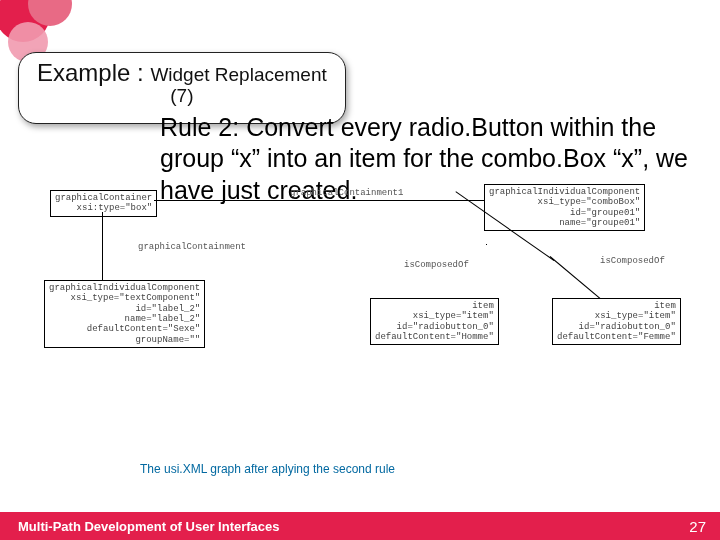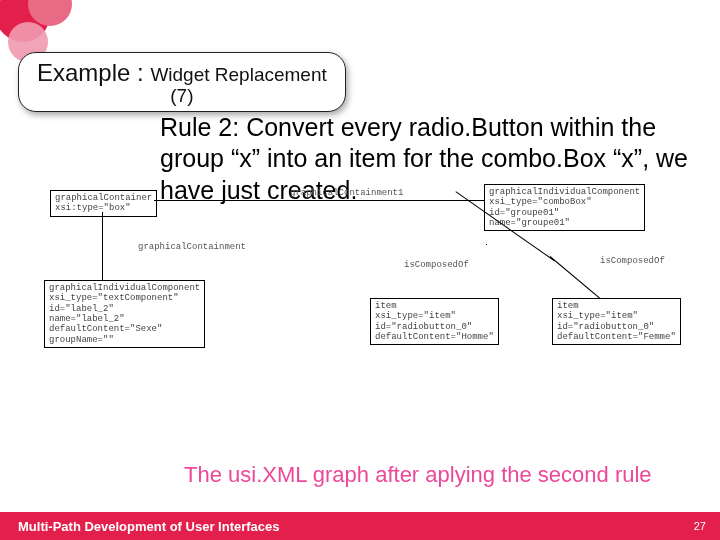--- a/index.html
+++ b/index.html
@@ -6,41 +6,41 @@
   html, body { width: 720px; height: 540px; font-family: Arial, Helvetica, sans-serif; background: #fff; overflow: hidden; }
   .slide { position: relative; width: 720px; height: 540px; }
 
   
   .circ { position: absolute; border-radius: 50%; }
   .circ1 { width: 54px; height: 54px; left: -4px; top: -12px; background: #e31f4c; }
   .circ2 { width: 44px; height: 44px; left: 28px; top: -18px; background: #e86a85; }
   .circ3 { width: 40px; height: 40px; left: 8px; top: 22px; background: #f19aaf; opacity: .9; }
 
   
-  .title-pill { position: absolute; left: 18px; top: 52px; background: #fff; border: 1px solid #222; border-radius: 18px; padding: 6px 18px 4px 18px; box-shadow: 2px 3px 6px rgba(0,0,0,.35); }
+  .title-pill { position: absolute; left: 18px; top: 52px; background: #fff; border: 1px solid #222; border-radius: 18px; padding: 6px 18px 16px 18px; box-shadow: 2px 3px 6px rgba(0,0,0,.35); }
   .title-main { font-size: 24px; color: #111; display: inline; }
   .title-sub  { font-size: 19px; color: #111; display: inline; }
   .title-pill .line2 { text-align: center; font-size: 19px; color: #111; margin-top: -2px; }
 
   
   .rule-text { position: absolute; left: 160px; top: 112px; width: 540px; font-size: 25px; line-height: 1.25; color: #000; }
 
   
-  .diagram { position: absolute; left: 14px; top: 190px; width: 692px; height: 200px; font-family: "Courier New", monospace; font-size: 9px; color: #444; }
+  .diagram { position: absolute; left: 14px; top: 190px; width: 692px; height: 200px; font-family: "Courier New", monospace; font-size: 9px; color: #444; text-align: right; }
   .dbox { position: absolute; border: 1px solid #000; background: #fff; padding: 2px 4px; line-height: 1.15; white-space: pre; }
   .label { position: absolute; font-size: 9px; color: #555; }
   .line  { position: absolute; background: #000; height: 1px; }
   .vline { position: absolute; background: #000; width: 1px; }
 
   
   .footer { position: absolute; left: 0; bottom: 0; width: 720px; height: 28px; background: #e31f4c; color: #fff; display: flex; align-items: center; justify-content: space-between; padding: 0 14px 0 18px; }
   .footer .ft-left { font-size: 13px; font-weight: bold; }
-  .footer .ft-right { font-size: 11px; }
+  .footer .ft-right { font-size: 15px; }
 
-  .caption { position: absolute; left: 140px; top: 462px; font-size: 22px; color: #ec4899; margin-left: 44px; }
+  .caption { position: absolute; left: 140px; top: 462px; font-size: 12px; color: #0369a1; }
 </style>
 </head>
 <body>
 
 <div class="slide">
 
   <div class="circ circ1"></div>
   <div class="circ circ2"></div>
   <div class="circ circ3"></div>
 

